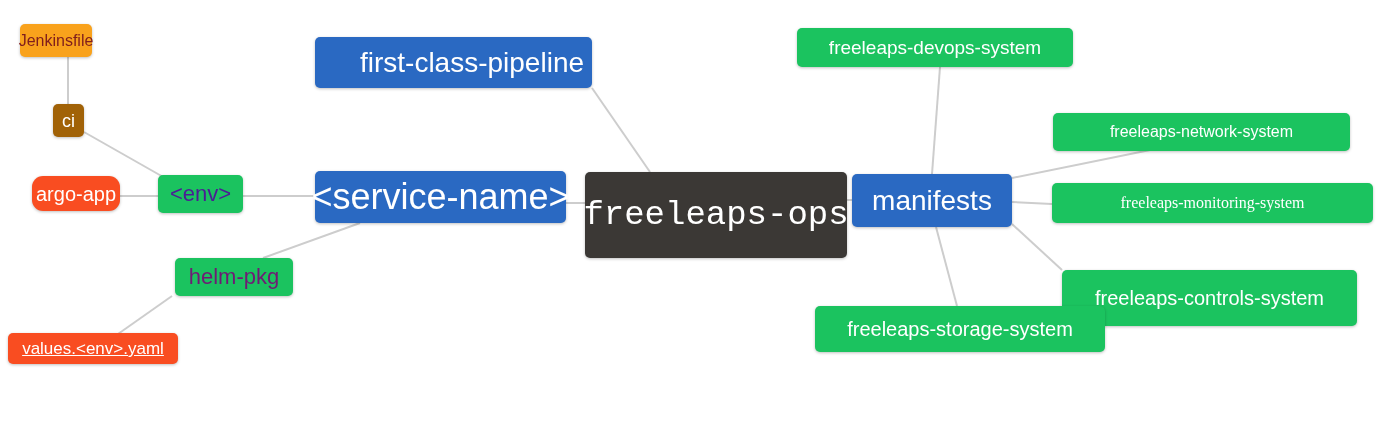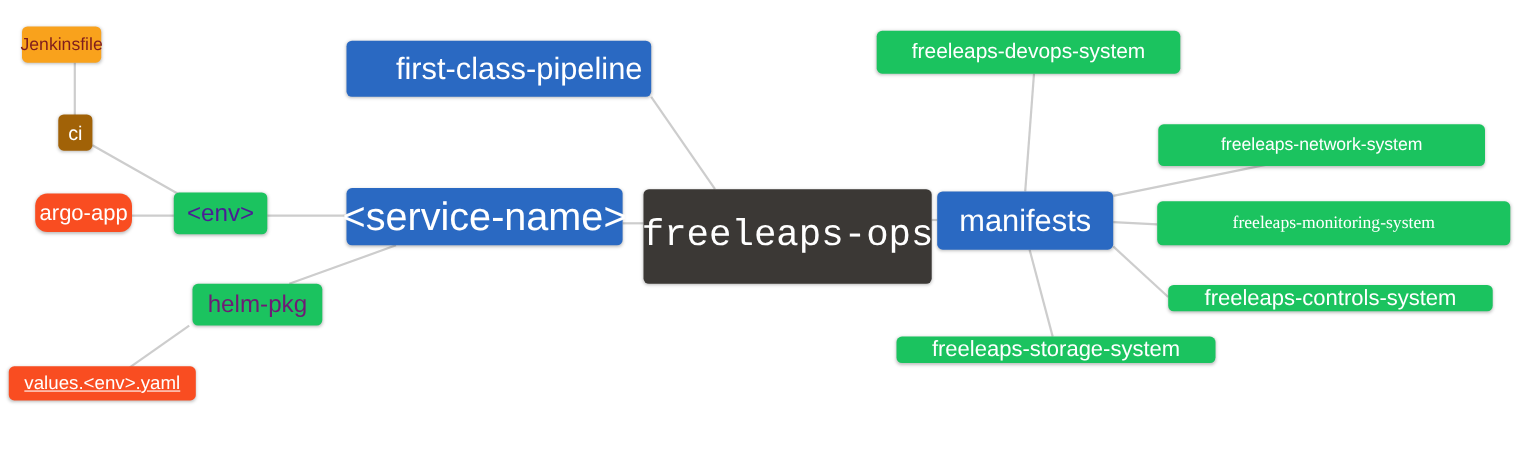--- a/index.html
+++ b/index.html
@@ -61,15 +61,15 @@
   <div class="node" style="left: 158px; top: 175px; width: 85px; height: 38px; font-size: 22px; background: rgb(27, 195, 95); color: #4c1d95;">&lt;env&gt;</div>
   <div class="node" style="left: 147px; top: 258px; width: 118px; height: 38px; font-size: 22px; background: rgb(27, 195, 95); color: #701a75; margin-left: 28px;">helm-pkg</div>
   <div class="node" style="left: 8px; top: 333px; width: 170px; height: 31px; font-size: 17px; background: rgb(249, 77, 33); color: rgb(255, 255, 255); text-decoration: underline;">values.&lt;env&gt;.yaml</div>
   <div class="node" style="left: 315px; top: 171px; width: 251px; height: 52px; font-size: 36px; background: rgb(42, 105, 194); color: rgb(255, 255, 255);">&lt;service-name&gt;</div>
   <div class="node" style="left: 315px; top: 37px; width: 277px; height: 51px; font-size: 28px; background: rgb(42, 105, 194); color: rgb(255, 255, 255); padding-left: 37px;">first-class-pipeline</div>
   <div class="node" style="left: 585px; top: 172px; width: 262px; height: 86px; font-size: 34px; background: rgb(59, 56, 53); color: rgb(255, 255, 255); font-family: Liberation Mono, monospace;">freeleaps-ops</div>
   <div class="node" style="left: 852px; top: 174px; width: 160px; height: 53px; font-size: 28px; background: rgb(42, 105, 194); color: rgb(255, 255, 255);">manifests</div>
   <div class="node" style="left: 797px; top: 28px; width: 276px; height: 39px; font-size: 19px; background: rgb(27, 195, 95); color: rgb(255, 255, 255);">freeleaps-devops-system</div>
   <div class="node" style="left: 1053px; top: 113px; width: 297px; height: 38px; font-size: 16px; background: rgb(27, 195, 95); color: rgb(255, 255, 255);">freeleaps-network-system</div>
   <div class="node" style="left: 1052px; top: 183px; width: 321px; height: 40px; font-size: 16px; background: rgb(27, 195, 95); color: rgb(255, 255, 255); font-family: Liberation Serif, serif;">freeleaps-monitoring-system</div>
-  <div class="node" style="left: 1062px; top: 259px; width: 295px; height: 24px; font-size: 20px; background: rgb(27, 195, 95); color: rgb(255, 255, 255);">freeleaps-controls-system</div>
-  <div class="node" style="left: 815px; top: 306px; width: 290px; height: 24px; font-size: 20px; background: rgb(27, 195, 95); color: rgb(255, 255, 255);">freeleaps-storage-system</div>
+  <div class="node" style="left: 1062px; top: 270px; width: 295px; height: 56px; font-size: 20px; background: rgb(27, 195, 95); color: rgb(255, 255, 255);">freeleaps-controls-system</div>
+  <div class="node" style="left: 815px; top: 306px; width: 290px; height: 46px; font-size: 20px; background: rgb(27, 195, 95); color: rgb(255, 255, 255);">freeleaps-storage-system</div>
 </div>
 
 </body></html>

